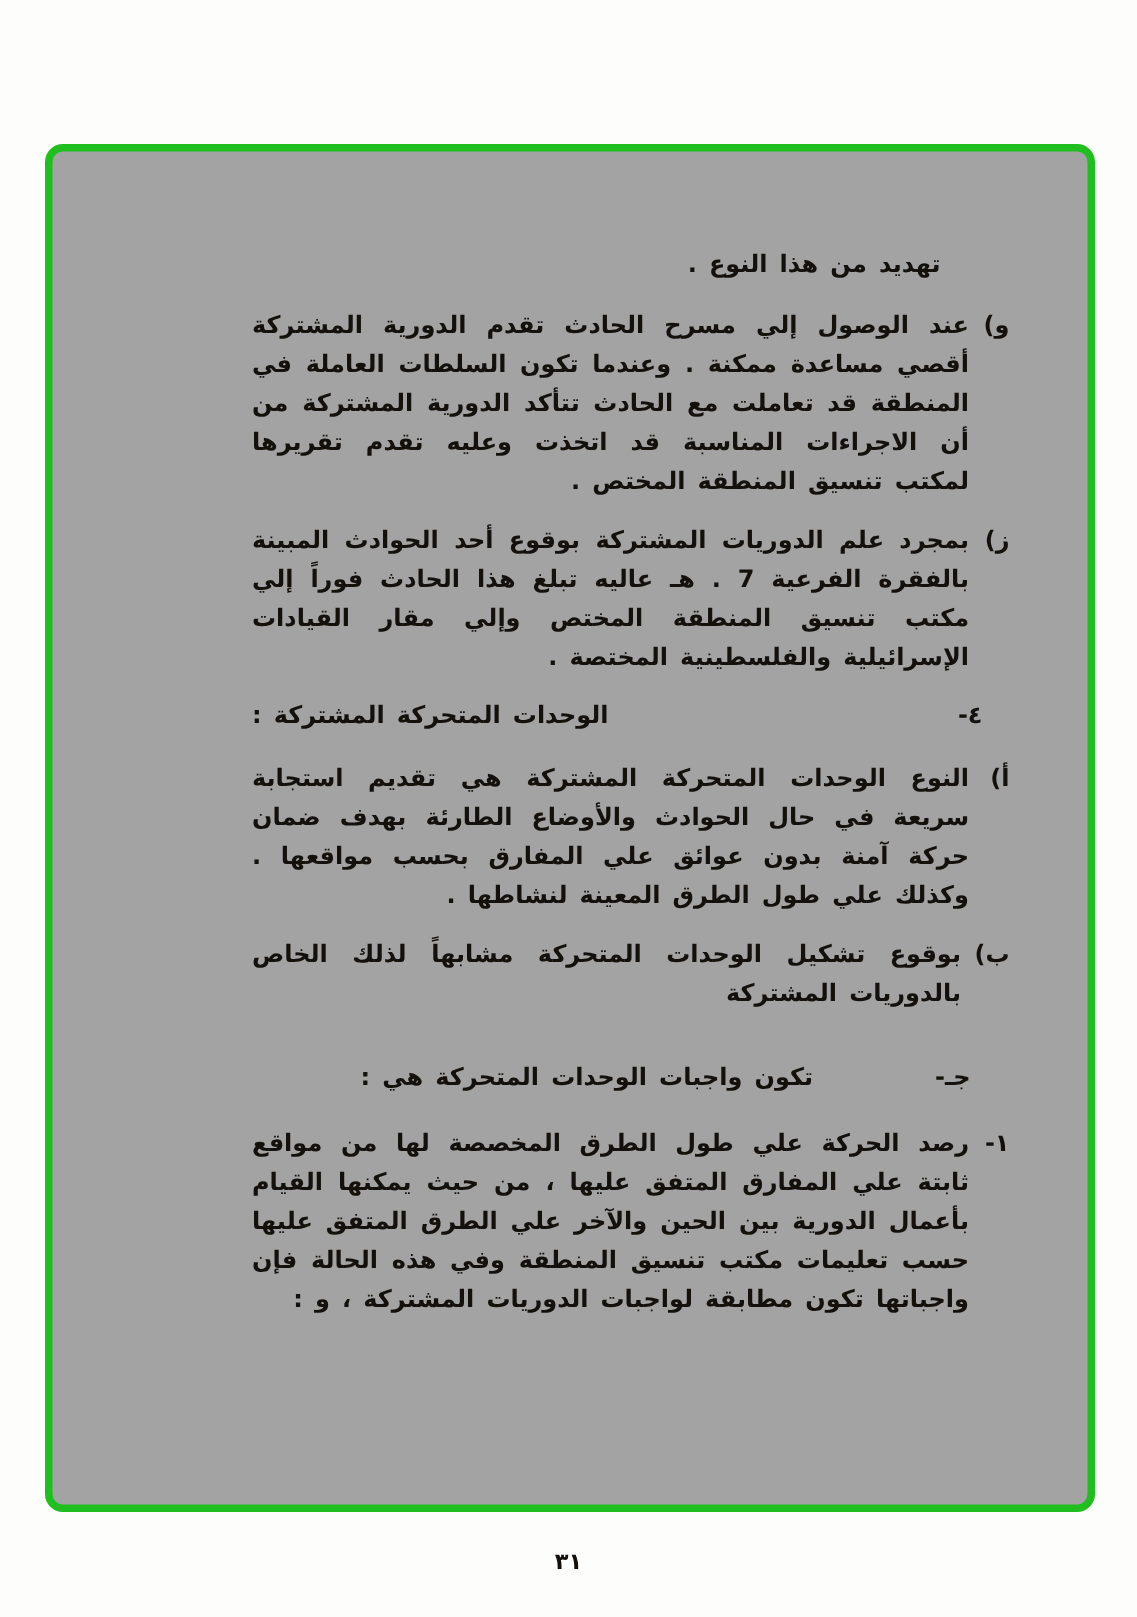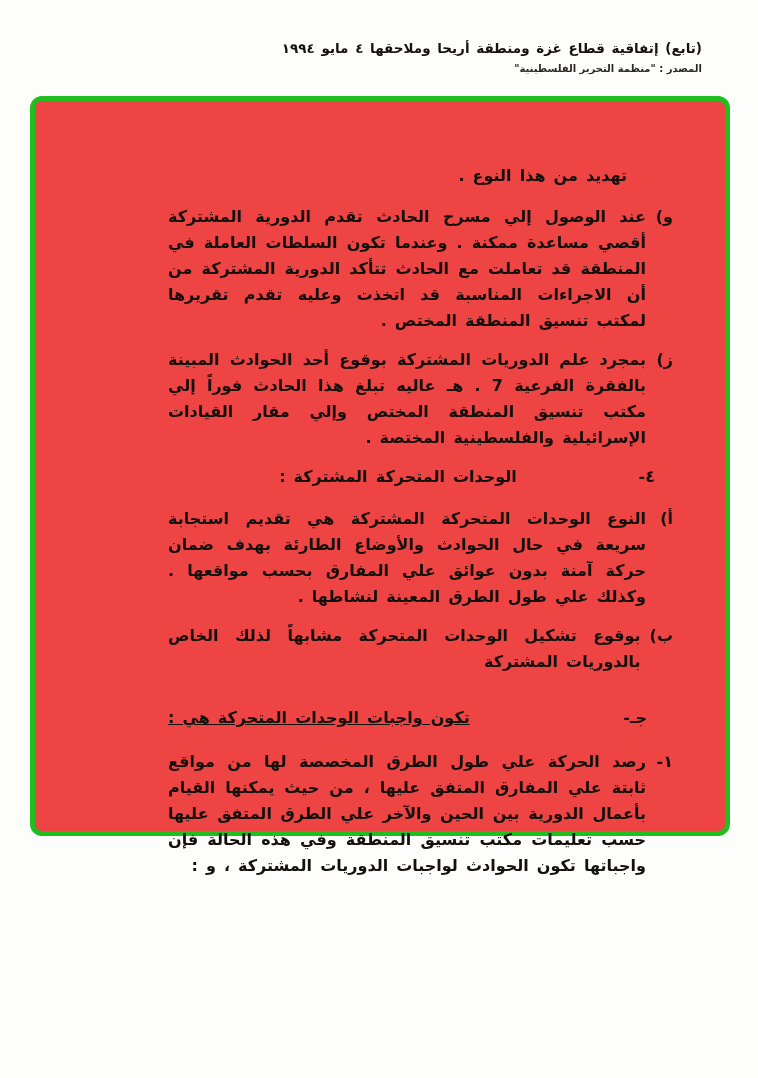--- a/index.html
+++ b/index.html
@@ -35,24 +35,24 @@
     font-size: 10px;
     font-weight: bold;
     margin-top: 7px;
     color: #2a2622;
   }
   .frame {
     position: absolute;
     left: 30px;
     top: 96px;
     width: 700px;
-    height: 740px;
+    height: 912px;
     border: 5px solid var(--border-green, #1fbf1f);
     border-radius: 12px;
-    background: #ef4444;
+    background: #a3a3a3;
   }
   .content {
     position: absolute;
     top: 62px;
     right: 52px;
     width: 505px;
     direction: rtl;
     font-size: 16px;
     font-weight: bold;
     line-height: 26px;
@@ -76,47 +76,43 @@
   .para.cont {
     margin-right: 46px;
     margin-bottom: 15px;
   }
   .para.cont .ptext { text-align: right; }
   .para.heading {
     margin-right: 18px;
     margin-top: 4px;
     margin-bottom: 16px;
   }
-  .para.heading .ptext { text-align: center; }
+  .para.heading .ptext { text-align: left; }
   .para.gap-after { margin-bottom: 30px; }
   .para.subheading {
     margin-right: 26px;
     margin-bottom: 18px;
   }
-  .para.subheading .ptext { text-align: left; text-decoration: underline; }
+  .para.subheading .ptext { text-align: center; }
   .page-number {
     position: absolute;
     bottom: 28px;
     left: 0;
     right: 0;
     text-align: center;
     font-size: 15px;
     font-weight: bold;
     color: #14110d;
   }
 </style>
 </head>
 <body>
 
 <div class="page">
 
-  <div class="header">
-    <div class="header-title">(تابع) إتفاقية قطاع غزة ومنطقة أريحا وملاحقها ٤ مايو ١٩٩٤</div>
-    <div class="header-source">المصدر :  "منظمة التحرير الفلسطينية"</div>
-  </div>
 
   <div class="frame">
     <div class="content">
 
       <div class="para cont">
         <div class="ptext">تهديد من هذا النوع .</div>
       </div>
 
       <div class="para">
         <span class="marker">و)</span>
@@ -143,20 +139,21 @@
         <div class="ptext">بوقوع تشكيل الوحدات المتحركة مشابهاً لذلك الخاص بالدوريات المشتركة</div>
       </div>
 
       <div class="para subheading">
         <span class="marker">جـ-</span>
         <div class="ptext">تكون واجبات الوحدات المتحركة هي :</div>
       </div>
 
       <div class="para">
         <span class="marker">١-</span>
-        <div class="ptext">رصد الحركة علي طول الطرق المخصصة لها من مواقع ثابتة علي المفارق المتفق عليها ، من حيث يمكنها القيام بأعمال الدورية بين الحين والآخر علي الطرق المتفق عليها حسب تعليمات مكتب تنسيق المنطقة وفي هذه الحالة فإن واجباتها تكون الحوادث لواجبات الدوريات المشتركة ، و :</div>
+        <div class="ptext">رصد الحركة علي طول الطرق المخصصة لها من مواقع ثابتة علي المفارق المتفق عليها ، من حيث يمكنها القيام بأعمال الدورية بين الحين والآخر علي الطرق المتفق عليها حسب تعليمات مكتب تنسيق المنطقة وفي هذه الحالة فإن واجباتها تكون مطابقة لواجبات الدوريات المشتركة ، و :</div>
       </div>
 
     </div>
   </div>
 
+  <div class="page-number">٣١</div>
 
 </div>
 
 </body></html>

